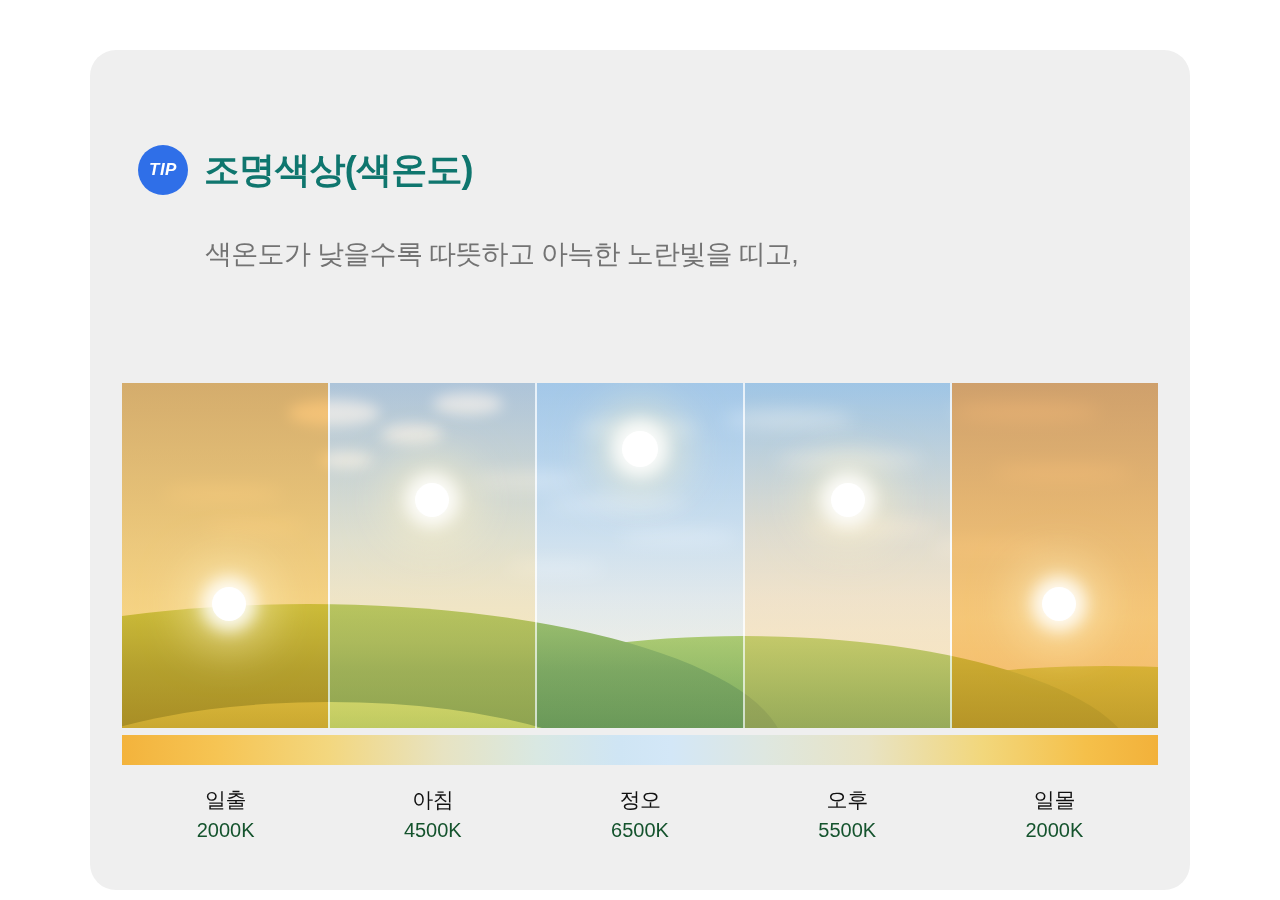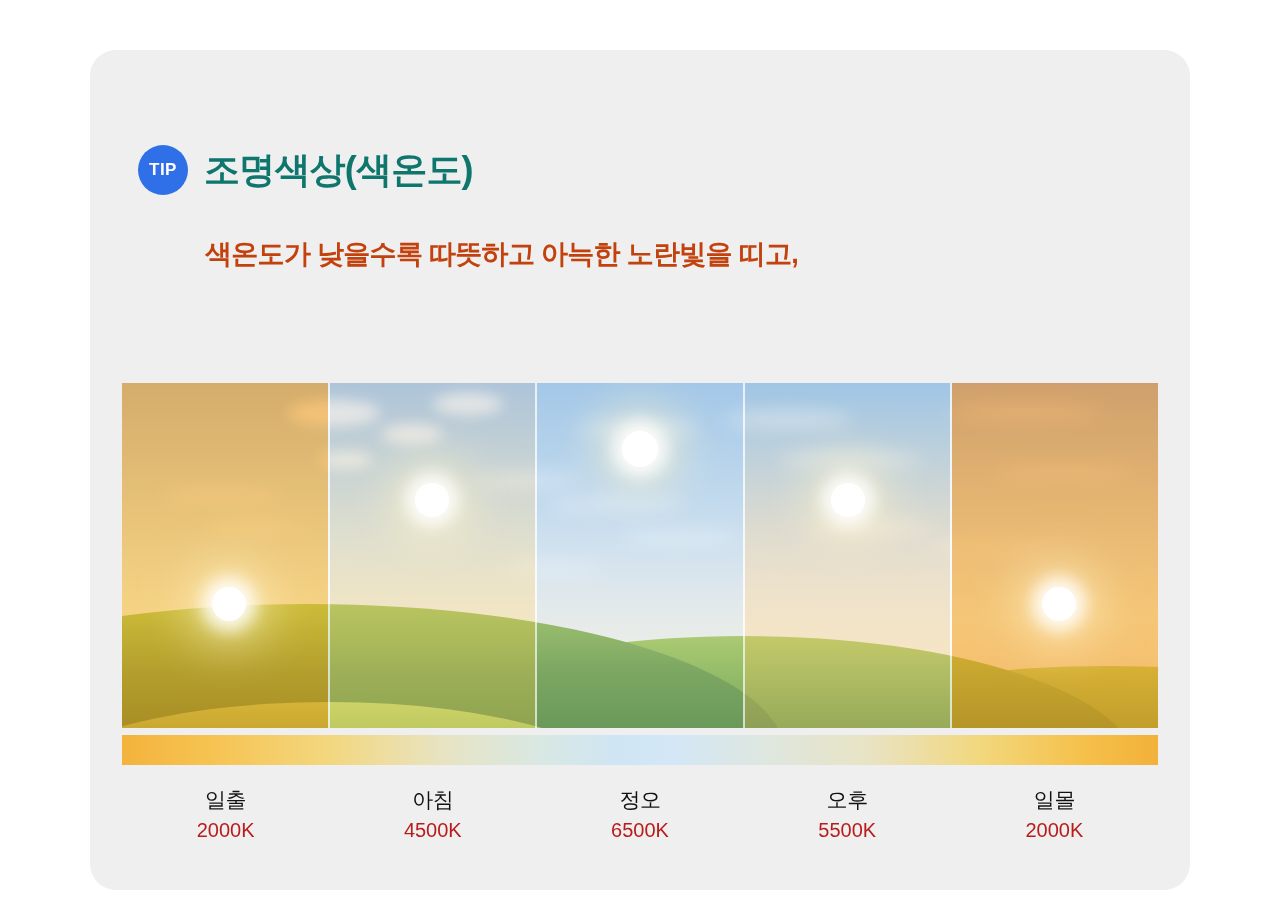--- a/index.html
+++ b/index.html
@@ -39,41 +39,41 @@
     border-radius: 50%;
     background: #2f6fe8;
     color: #ffffff;
     font-size: 17px;
     font-weight: bold;
     letter-spacing: 0.5px;
     display: flex;
     align-items: center;
     justify-content: center;
     flex: none;
+    font-style: italic;
   }
   .card-title {
     font-size: 36px;
     font-weight: bold;
     color: #111111;
     letter-spacing: -0.8px;
     line-height: 1;
     white-space: nowrap;
   }
 
   
   .card-body {
     position: absolute;
     left: 115px;
     top: 178px;
     font-size: 27px;
-    color: #c2410c;
+    color: #737373;
     line-height: 52px;
     letter-spacing: -0.7px;
     white-space: nowrap;
-    font-weight: bold;
   }
 
   
   .strip {
     position: absolute;
     left: 32px;
     top: 333px;
     width: 1036px;
     height: 345px;
     overflow: hidden;
@@ -207,21 +207,21 @@
   }
   .label-name {
     font-size: 21px;
     font-weight: normal;
     color: #111111;
     letter-spacing: -0.4px;
     line-height: 30px;
   }
   .label-temp {
     font-size: 20px;
-    color: #b91c1c;
+    color: #14532d;
     letter-spacing: 0px;
     line-height: 30px;
   }
 </style>
 </head>
 <body>
 
 <div class="tip-card" style="background: rgb(239, 239, 239);">
 
   <div class="card-header">

